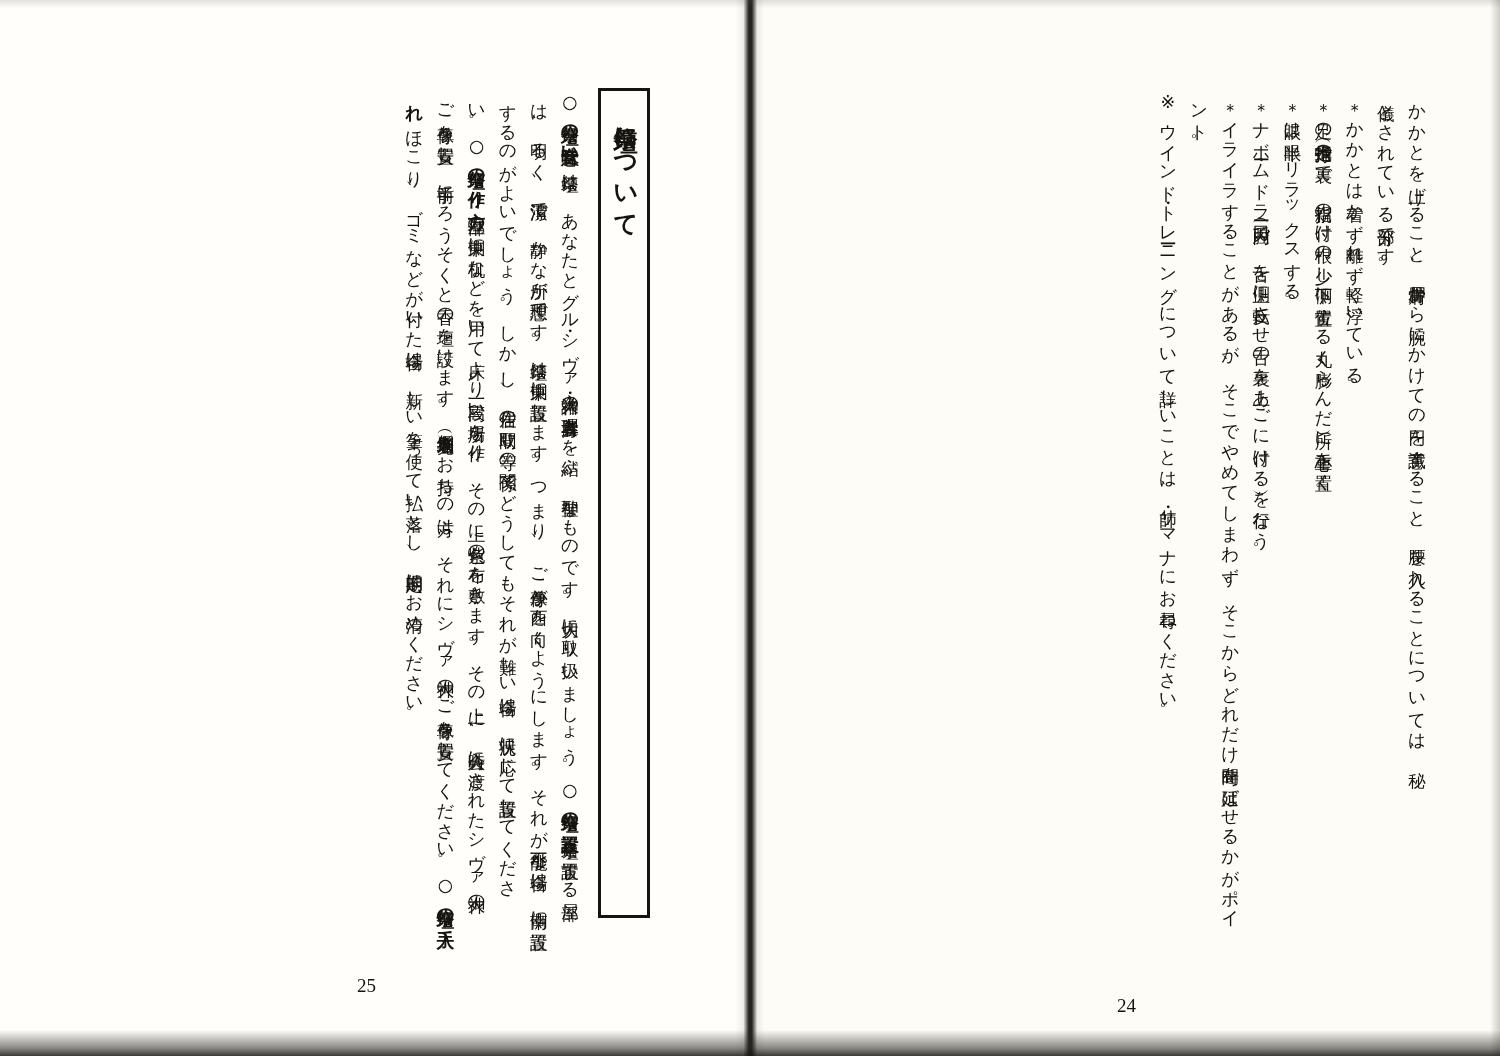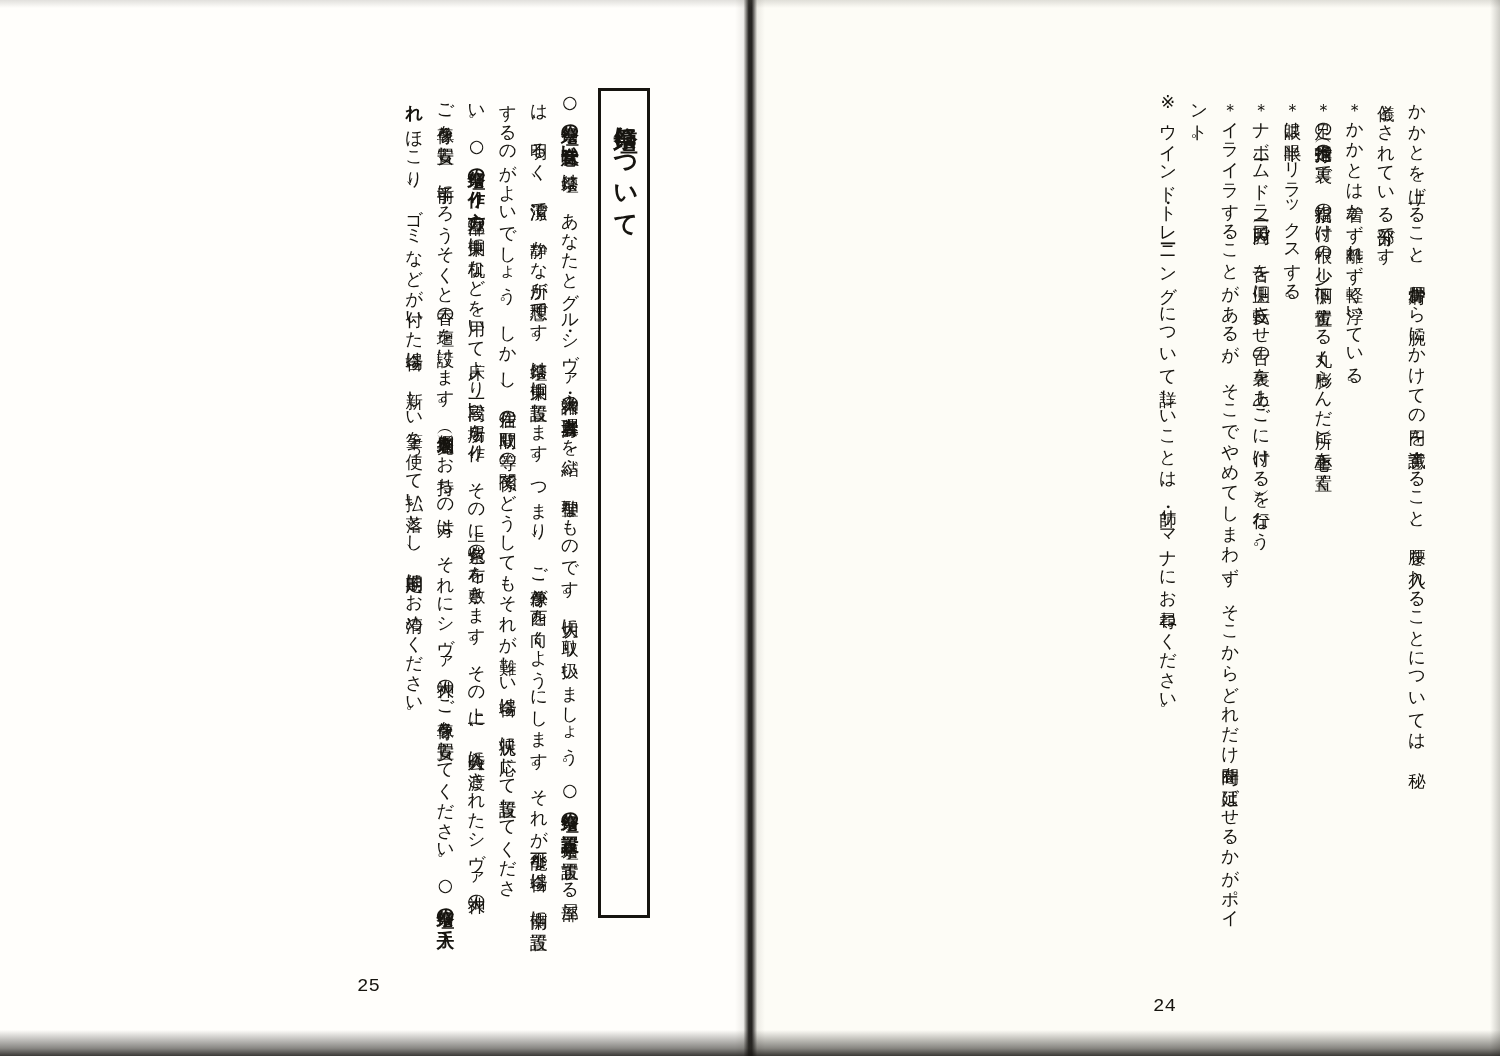--- a/index.html
+++ b/index.html
@@ -136,25 +136,25 @@
     font-size: 17.5px;
   }
 
   .heading {
     font-weight: bold;
   }
 
   
   .pagenum {
     position: absolute;
-    font-family: Liberation Mono, monospace;
+    font-family: Liberation Serif, serif;
     font-size: 19px;
     color: #16140f;
   }
-  #pagenum-24 { left: 1117px; top: 995px; margin-left: 36px; }
+  #pagenum-24 { left: 1117px; top: 995px; }
   #pagenum-25 { left: 357px;  top: 975px; }
 </style>
 </head>
 <body>
 
 <div id="scan">
 
   <div class="paper" id="paper-left"></div>
   <div class="paper" id="paper-right"></div>
 

